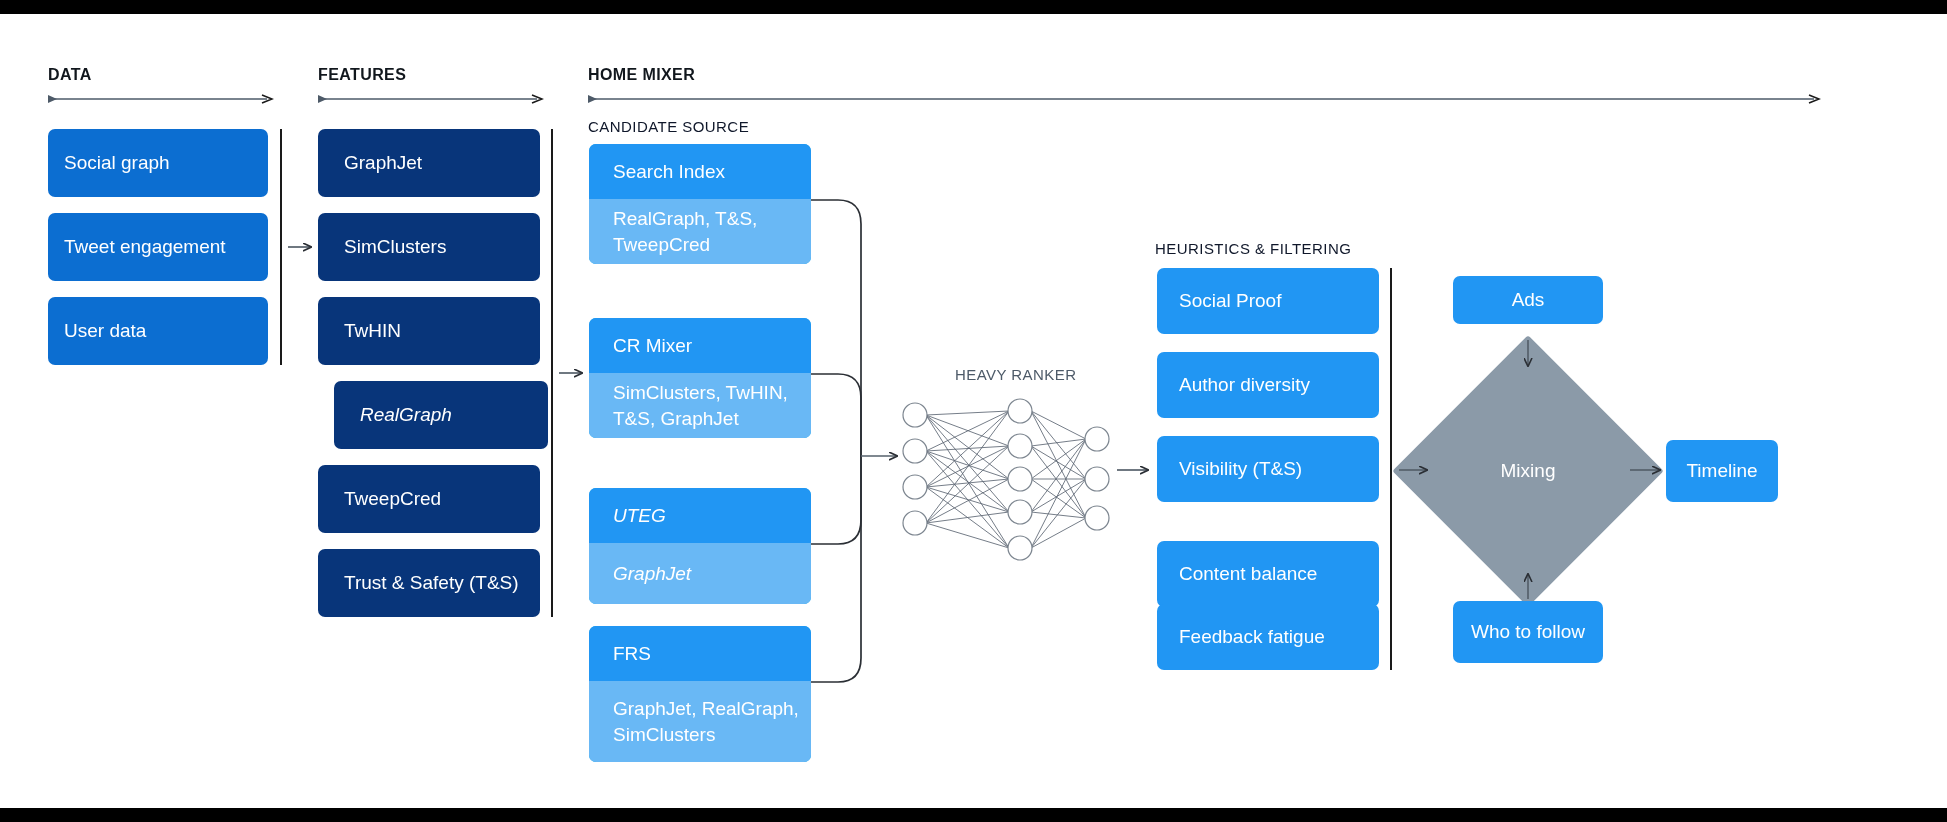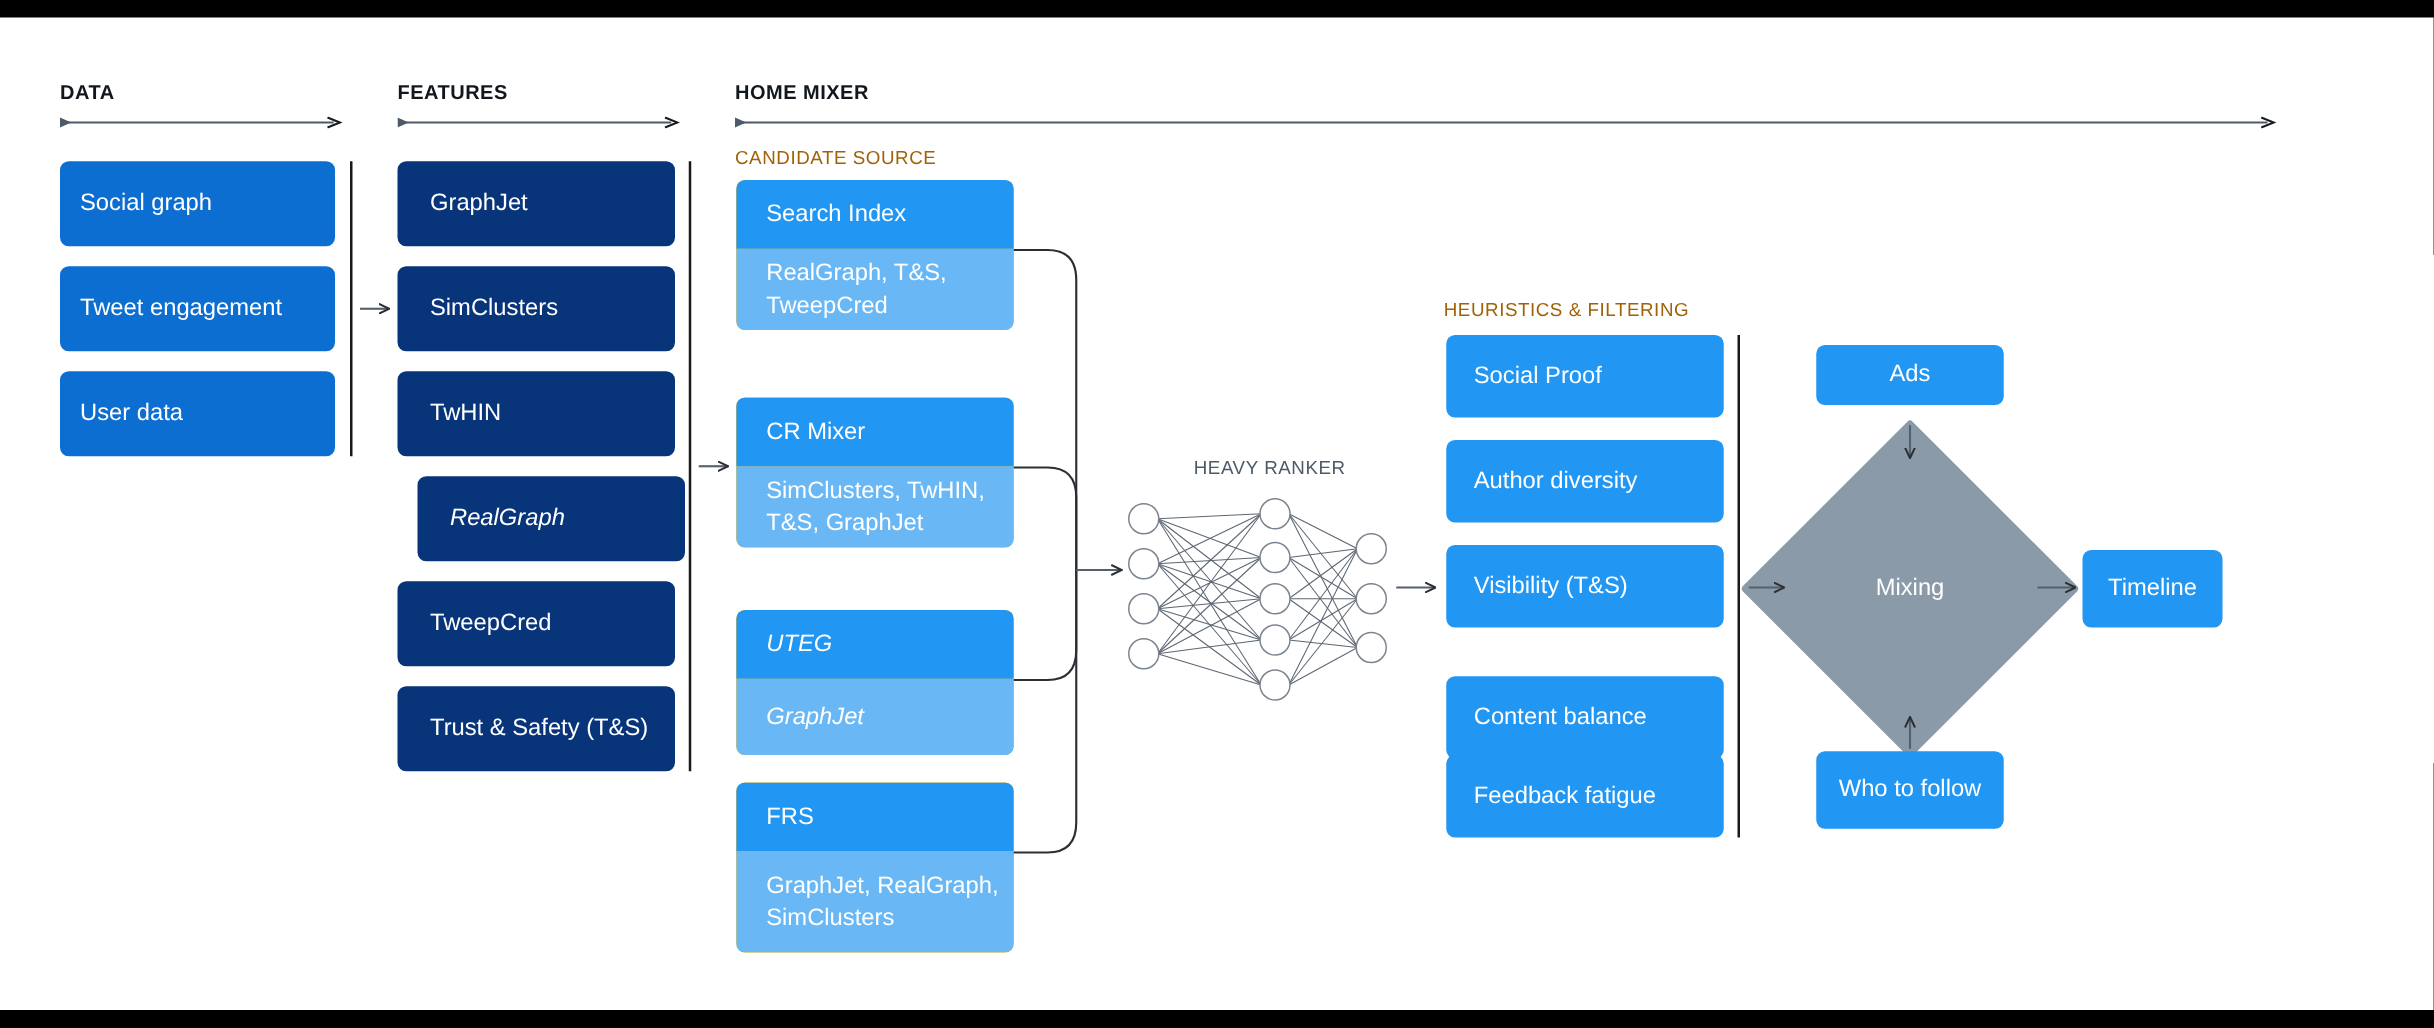--- a/index.html
+++ b/index.html
@@ -47,21 +47,21 @@
     white-space: nowrap;
   }
   .sec-rule {
     position: absolute;
     height: 10px;
   }
   .sub-title {
     position: absolute;
     font-size: 15px;
     font-weight: normal;
-    color: #a16207;
+    color: #0f172a;
     letter-spacing: 0.45px;
     white-space: nowrap;
   }
 
   
   .box {
     position: absolute;
     border-radius: 7px;
     display: flex;
     align-items: center;
@@ -88,21 +88,21 @@
     background: #2196f3;
     justify-content: center;
     padding-left: 0;
   }
 
   
   .cs-card {
     position: absolute;
     border-radius: 7px;
     overflow: hidden;
-    background: #eab308;
+    background: #0ea5e9;
     display: flex;
     flex-direction: column;
   }
   .cs-head {
     background: #2196f3;
     color: #ffffff;
     font-size: 19px;
     display: flex;
     align-items: center;
     padding-left: 24px;

